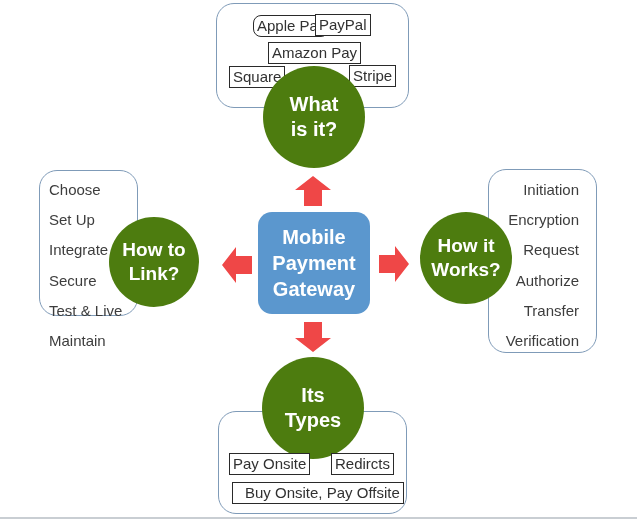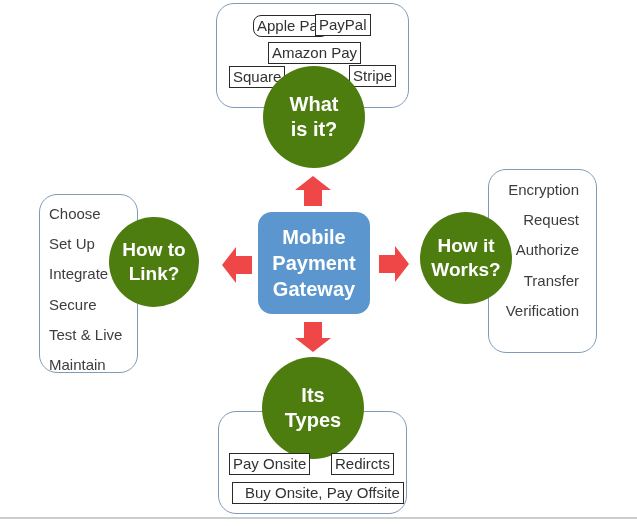--- a/index.html
+++ b/index.html
@@ -2,21 +2,21 @@
 <html><head>
 <meta charset="utf-8">
 <style>
   html, body { margin:0; padding:0; background:#ffffff; }
   body { font-family:"Liberation Sans", sans-serif; }
   .stage { position:relative; width:637px; height:526px; background:#ffffff; overflow:hidden; }
 
   
   .panel { position:absolute; background:#ffffff; border:1px solid #7F9BB8; border-radius:18px; z-index:1; box-sizing:border-box; }
   .panel-top    { left:216px; top:3px;   width:193px; height:105px; }
-  .panel-left   { left:39px;  top:170px; width:99px;  height:179px; padding:4px 0 0 9px;margin-top:24px; }
+  .panel-left   { left:39px;  top:170px; width:99px;  height:146px; padding:4px 0 0 9px; }
   .panel-right  { left:488px; top:169px; width:109px; height:184px; padding:5px 17px 0 0; text-align:right; }
   .panel-bottom { left:218px; top:411px; width:189px; height:103px; }
 
   .side-item { height:30.2px; line-height:30.2px; font-size:15px; color:#3d3d3d; white-space:nowrap; }
 
   
   .tag { position:absolute; background:#ffffff; border:1.5px solid #2a2a2a; color:#313131;
          font-size:15px; line-height:18px; padding:1px 3px; white-space:nowrap; z-index:2; }
   .tag-apple      { left:253px; top:15px;border-radius:8px; }
   .tag-paypal     { left:315px; top:14px; }
@@ -63,20 +63,21 @@
   <div class="panel panel-left">
     <div class="side-item">Choose</div>
     <div class="side-item">Set Up</div>
     <div class="side-item">Integrate</div>
     <div class="side-item">Secure</div>
     <div class="side-item">Test &amp; Live</div>
     <div class="side-item">Maintain</div>
   </div>
 
   <div class="panel panel-right">
+    <div class="side-item">Initiation</div>
     <div class="side-item">Encryption</div>
     <div class="side-item">Request</div>
     <div class="side-item">Authorize</div>
     <div class="side-item">Transfer</div>
     <div class="side-item">Verification</div>
   </div>
 
   <div class="panel panel-bottom"></div>
 
   <div class="tag tag-apple">Apple Pay</div>

